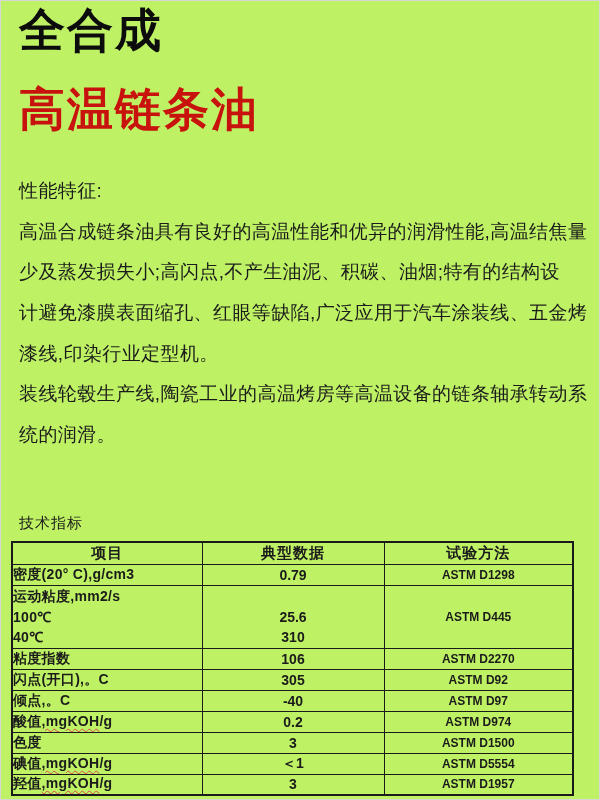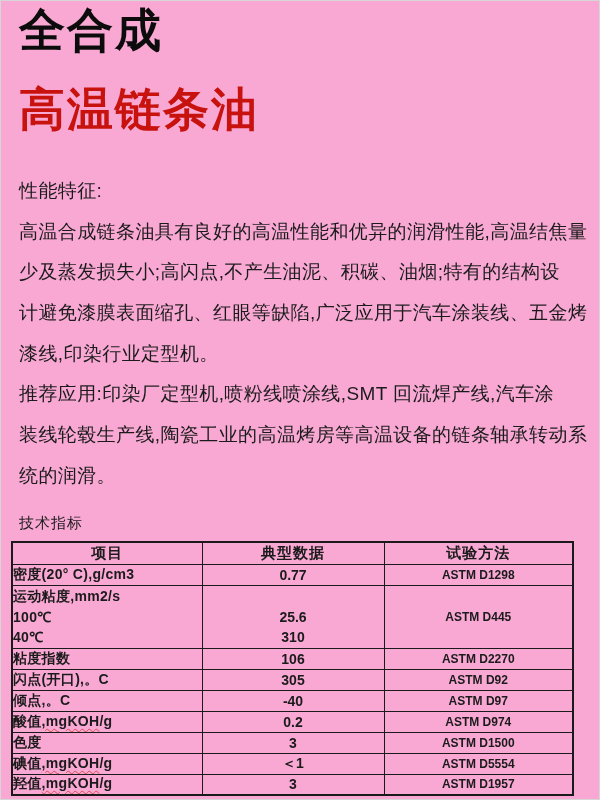--- a/index.html
+++ b/index.html
@@ -5,21 +5,21 @@
   :root{
     --title-red:#c8120e;
     --text:#1b1b1b;
     --squiggle:#dd4b4b;
     --table-border:#1a1a1a;
     --page-border:#d6d6d6;
   }
   html,body{margin:0;padding:0;background:#ffffff;}
   .page{
     position:relative;width:600px;height:800px;box-sizing:border-box;
-    background:#f9a8d4;border:1px solid var(--page-border);overflow:hidden;
+    background:#bef264;border:1px solid var(--page-border);overflow:hidden;
     font-family:"Liberation Sans",sans-serif;color:var(--text);
   }
   .title{position:absolute;left:18px;font-weight:bold;letter-spacing:2px;white-space:nowrap;}
   .title-black{top:0px;font-size:46px;line-height:58px;color:#0c0c0c;}
   .title-red{top:78px;font-size:46px;line-height:60px;color:var(--title-red);}
   .bodytext{position:absolute;left:18px;top:170px;width:574px;}
   .bodytext .line{
     height:40.7px;line-height:40.7px;font-size:19px;letter-spacing:0.4px;
     white-space:nowrap;color:var(--text);
   }
@@ -55,42 +55,41 @@
 
   <div class="title title-black">全合成</div>
   <div class="title title-red">高温链条油</div>
 
   <div class="bodytext">
     <div class="line">性能特征:</div>
     <div class="line">高温合成链条油具有良好的高温性能和优异的润滑性能,高温结焦量</div>
     <div class="line">少及蒸发损失小;高闪点,不产生油泥、积碳、油烟;特有的结构设</div>
     <div class="line">计避免漆膜表面缩孔、红眼等缺陷,广泛应用于汽车涂装线、五金烤</div>
     <div class="line">漆线,印染行业定型机。</div>
-    <div class="line">推荐应用:印染厂定型机,喷粉线喷涂线,SMT 回流焊产线,汽车涂</div>
     <div class="line">装线轮毂生产线,陶瓷工业的高温烤房等高温设备的链条轴承转动系</div>
     <div class="line">统的润滑。</div>
   </div>
 
   <div class="section-label">技术指标</div>
 
   <table class="specs">
     <colgroup>
       <col style="width:190px">
       <col style="width:182px">
       <col style="width:189px">
     </colgroup>
     <tbody>
         <tr class="r">
       <th>项目</th>
       <th>典型数据</th>
       <th>试验方法</th>
     </tr>
     <tr class="r">
       <td class="item">密度(20° C),g/cm3</td>
-      <td class="val">0.77</td>
+      <td class="val">0.79</td>
       <td class="method">ASTM D1298</td>
     </tr>
     <tr class="r-multi">
       <td class="item">
         <div class="cell-line">运动粘度,mm2/s</div>
         <div class="cell-line">100℃</div>
         <div class="cell-line">40℃</div>
       </td>
       <td class="val">
         <div class="cell-line"></div>

